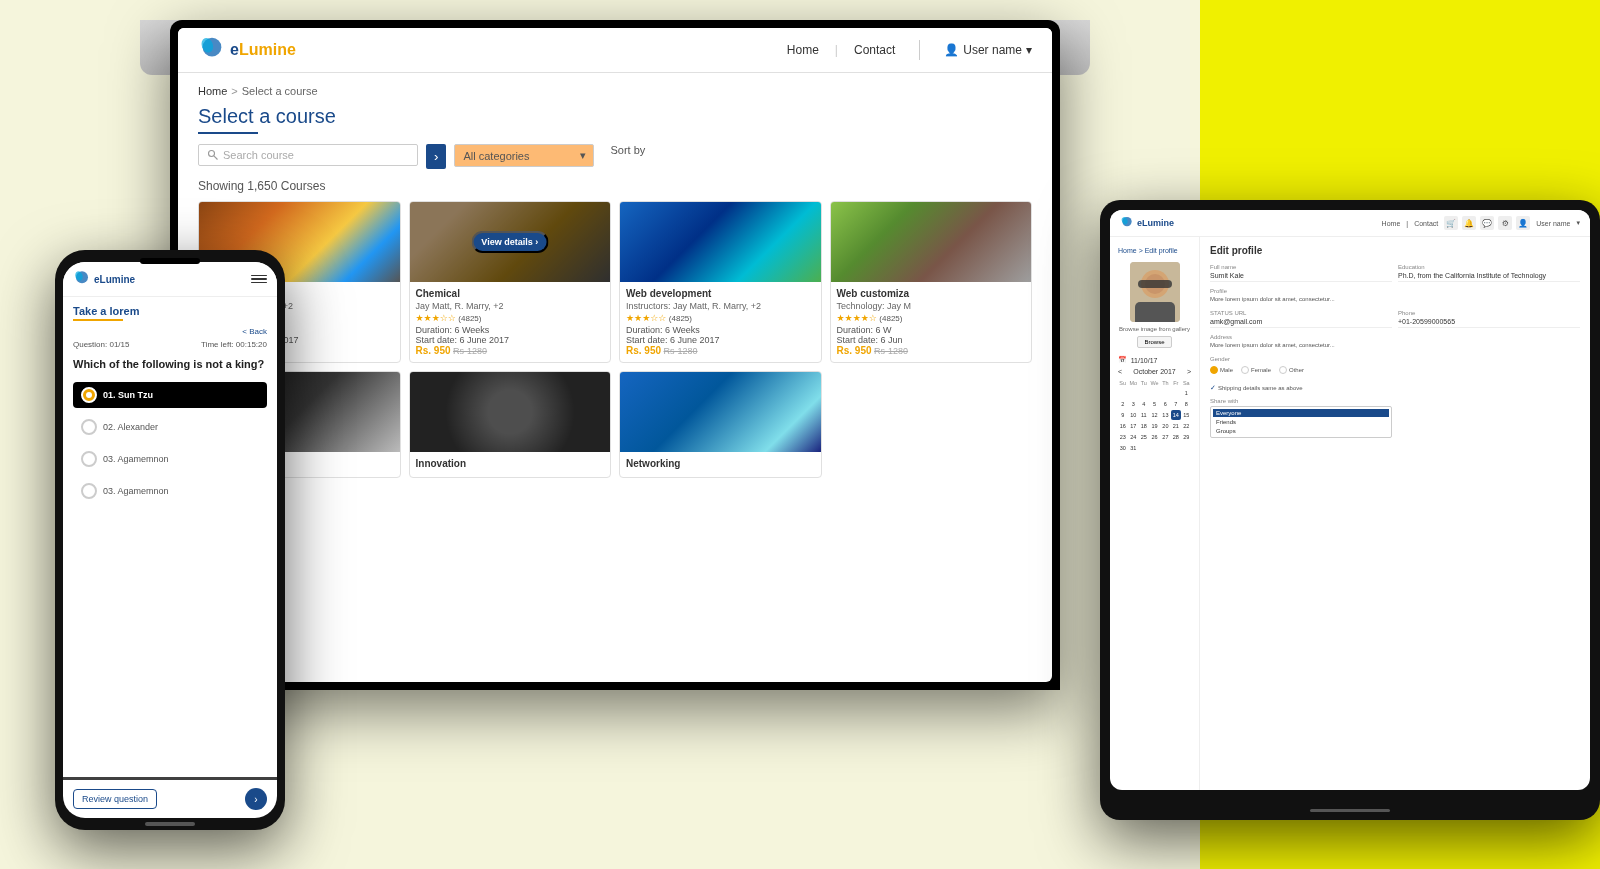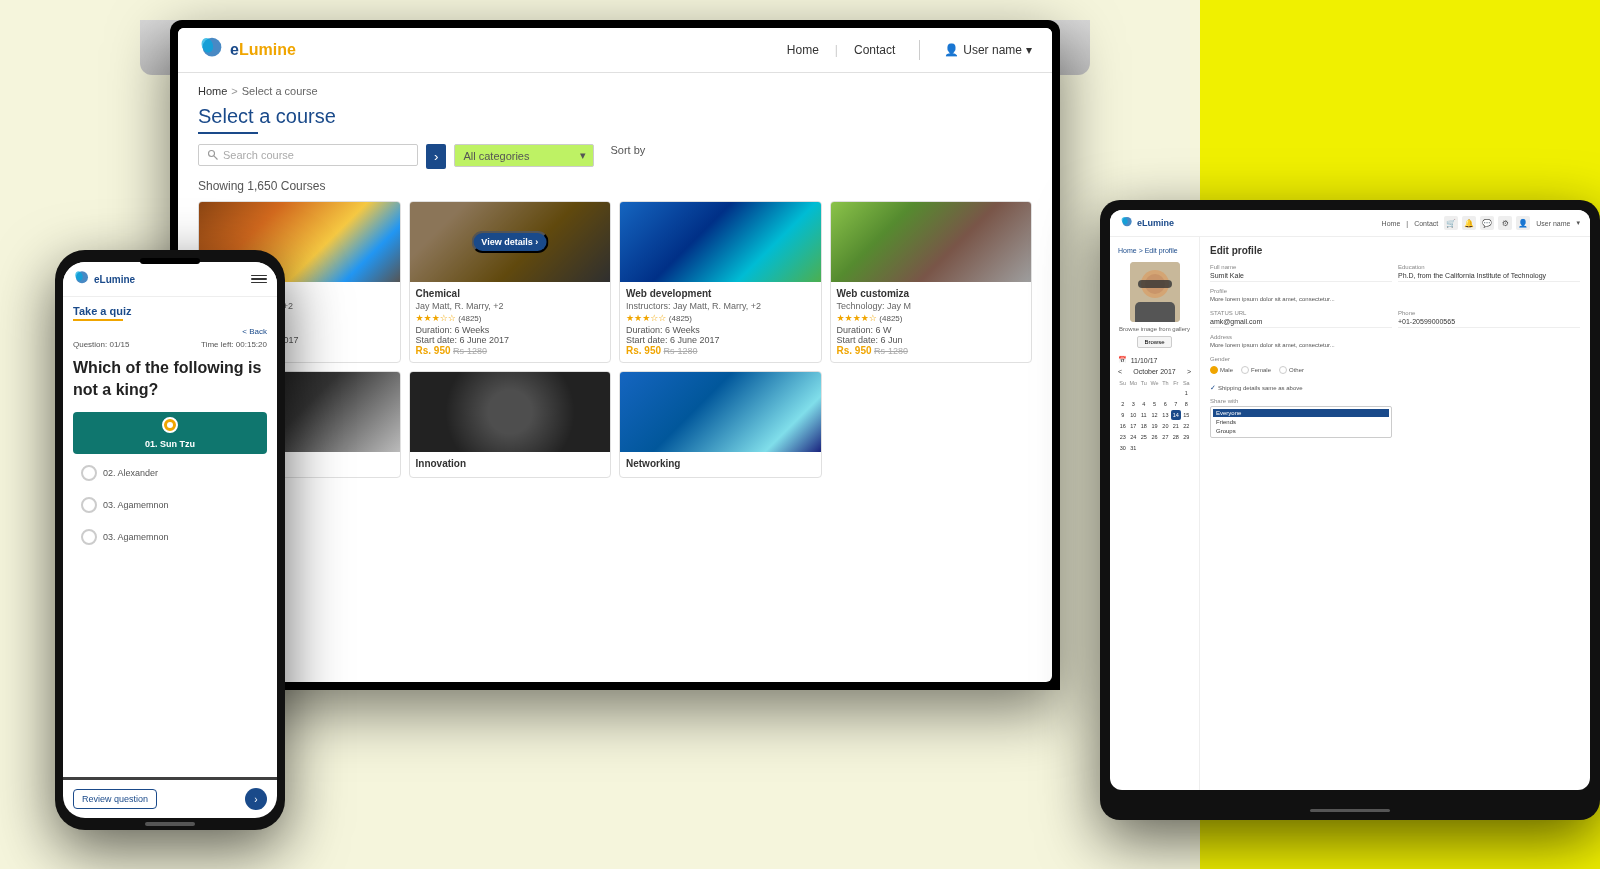--- a/index.html
+++ b/index.html
@@ -184,21 +184,21 @@
     }
 
     .categories-select {
       display: flex;
       align-items: center;
       border: 1px solid #ccc;
       border-radius: 2px;
       padding: 4px 8px;
       font-size: 11px;
       color: #555;
-      background: #bef264;
+      background: #fdba74;
       width: 140px;
       justify-content: space-between;
     }
 
     .sort-label {
       font-size: 11px;
       color: #555;
       margin-left: 8px;
     }
 
@@ -397,40 +397,39 @@
 
     .quiz-meta {
       display: flex;
       justify-content: space-between;
       font-size: 8px;
       color: #555;
       margin-bottom: 8px;
     }
 
     .quiz-question {
-      font-size: 16px;
+      font-size: 11px;
       font-weight: bold;
       color: #222;
       margin-bottom: 10px;
       line-height: 1.4;
     }
 
     .quiz-option {
       display: flex;
       align-items: center;
       gap: 6px;
       padding: 5px 8px;
       border-radius: 4px;
       margin-bottom: 6px;
       cursor: pointer;
     }
 
     .quiz-option.active {
-      background: #0f766e;
-      flex-direction: column;
+      background: #000000;
     }
 
     .quiz-option-label {
       font-size: 9px;
       color: #555;
     }
 
     .quiz-option.active .quiz-option-label {
       color: #fff;
       font-weight: bold;
@@ -1001,21 +1000,21 @@
           <span><span>e</span>Lumine</span>
         </div>
         <div class="hamburger">
           <div class="hamburger-line"></div>
           <div class="hamburger-line"></div>
           <div class="hamburger-line"></div>
         </div>
       </div>
 
       <div class="phone-content">
-        <div class="quiz-section-title">Take a quiz</div>
+        <div class="quiz-section-title">Take a lorem</div>
         <div class="quiz-underline"></div>
         <div class="quiz-back-row">
           <span class="back-btn">&lt; Back</span>
         </div>
         <div class="quiz-meta">
           <span>Question: 01/15</span>
           <span>Time left: 00:15:20</span>
         </div>
         <div class="quiz-question">Which of the following is not a king?</div>
 

